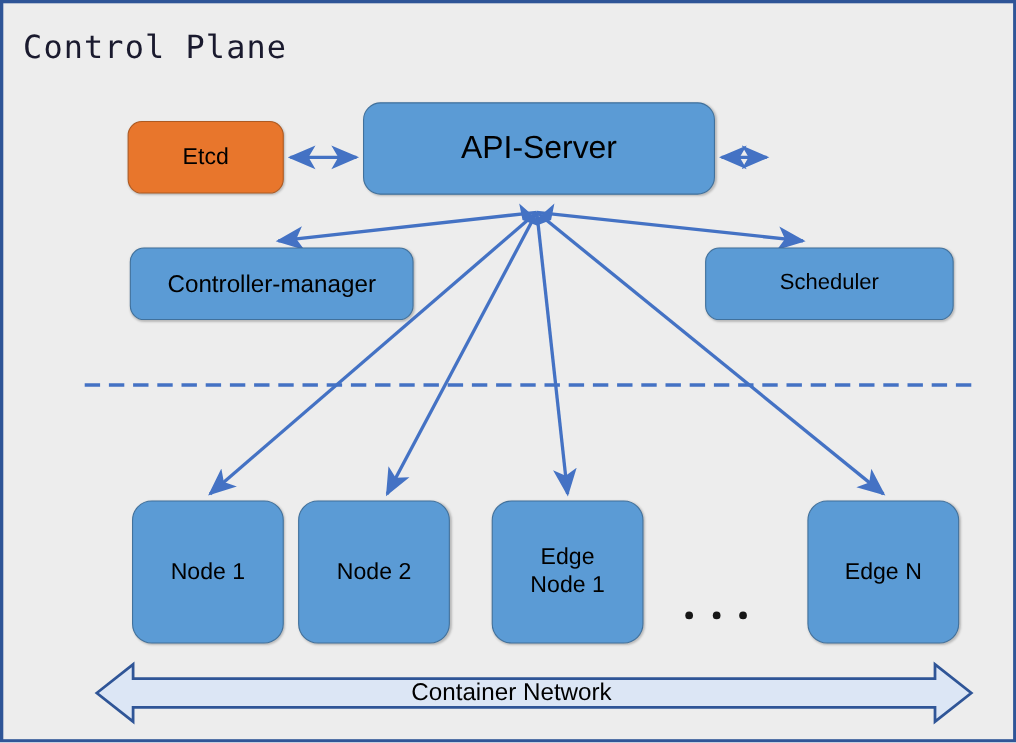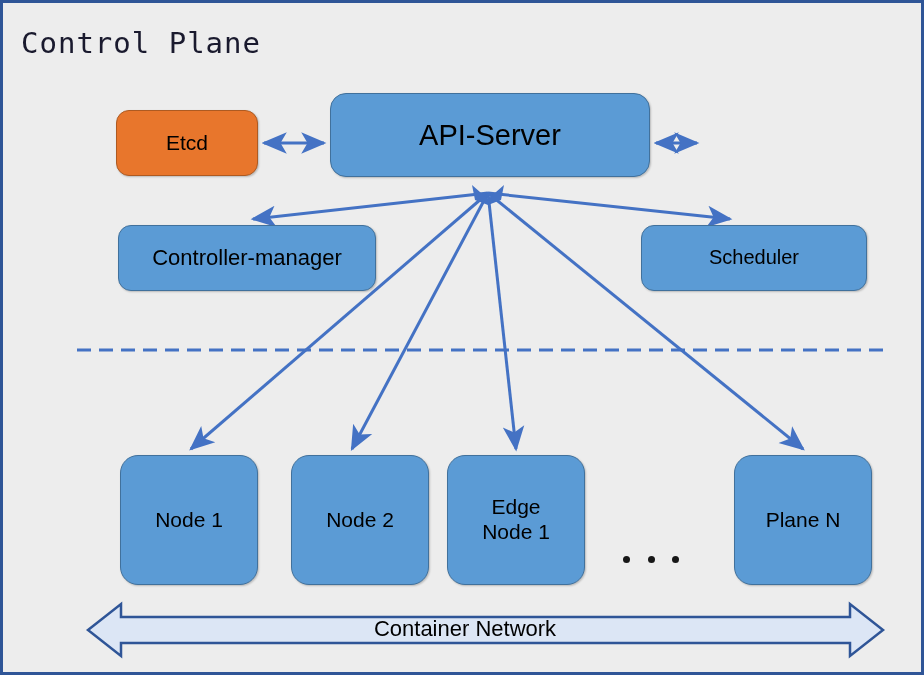--- a/index.html
+++ b/index.html
@@ -63,21 +63,21 @@
   #box-scheduler { left: 617px; top: 222px; width: 226px; height: 66px;  font-size: 20px; margin-left: 21px; }
 
   .node-box {
     width: 138px;
     height: 130px;
     font-size: 21px;
     border-radius: 18px;
     top: 452px;
   }
   #node-1 { left: 117px; }
-  #node-2 { left: 288px; }
+  #node-2 { left: 268px; }
   #node-3 { left: 444px; justify-content: center; }
   #node-4 { left: 731px; }
 
   
   #ellipsis {
     position: absolute;
     left: 620px;
     top: 547px;
     width: 56px;
     height: 18px;
@@ -158,21 +158,21 @@
 
   <div class="box blue node-box" id="node-2">Node 2</div>
 
   <div class="box blue node-box" id="node-3">
     <span>
       <span>Edge</span><br>
       <span>Node 1</span>
     </span>
   </div>
 
-  <div class="box blue node-box" id="node-4">Plane N</div>
+  <div class="box blue node-box" id="node-4">Edge N</div>
 
   <div id="ellipsis">
     <span class="dot"></span>
     <span class="dot"></span>
     <span class="dot"></span>
   </div>
 
   <div id="container-network-label">Container Network</div>
 
 </div>

